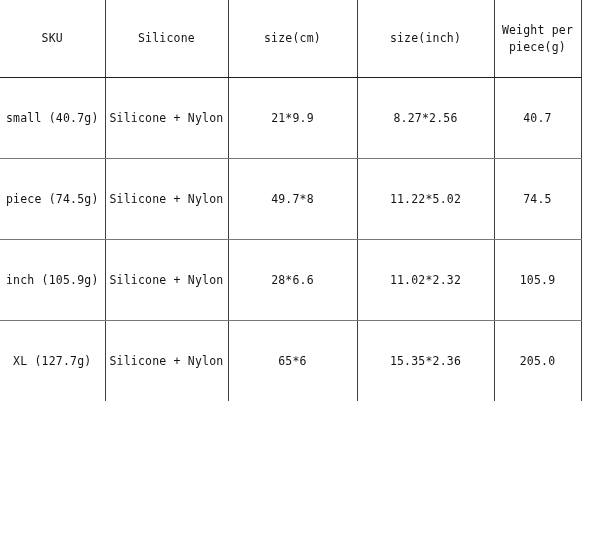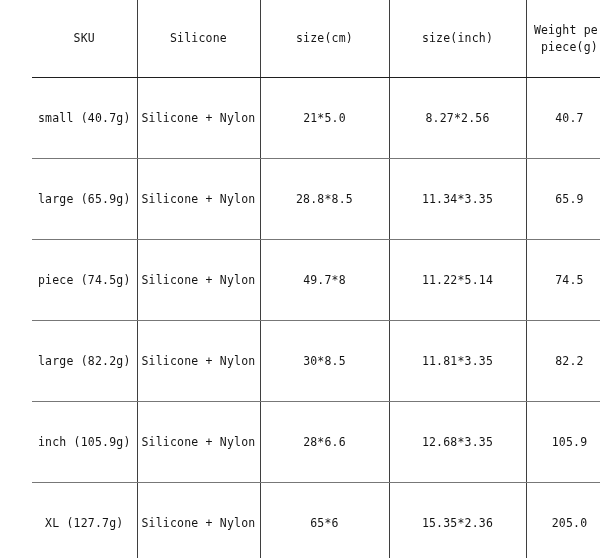--- a/index.html
+++ b/index.html
@@ -13,21 +13,20 @@
     overflow: hidden;
     font-family: "DejaVu Sans Mono", "Liberation Mono", monospace;
     color: #1a1a1a;
   }
 
   .spec-table-wrap {
     width: 486px;
     height: 558px;
     position: relative;
     background: #ffffff;
-    padding-left: 32px;
   }
 
   table.spec-table {
     border-collapse: collapse;
     table-layout: fixed;
     width: 581px;
     margin: 0;
     background: #ffffff;
   }
 
@@ -120,92 +119,58 @@
     </thead>
     <tbody>
       <tr>
         <td>
             <span class="cell-text">small (40.7g)</span>
           </td>
         <td>
             <span class="cell-text">Silicone + Nylon</span>
           </td>
         <td>
-            <span class="cell-text">21*5.0</span>
+            <span class="cell-text">21*9.9</span>
           </td>
         <td>
             <span class="cell-text">8.27*2.56</span>
           </td>
         <td>
             <span class="cell-text">40.7</span>
-          </td>
-      </tr>
-      <tr>
-        <td>
-            <span class="cell-text">large (65.9g)</span>
-          </td>
-        <td>
-            <span class="cell-text">Silicone + Nylon</span>
-          </td>
-        <td>
-            <span class="cell-text">28.8*8.5</span>
-          </td>
-        <td>
-            <span class="cell-text">11.34*3.35</span>
-          </td>
-        <td>
-            <span class="cell-text">65.9</span>
           </td>
       </tr>
       <tr>
         <td>
             <span class="cell-text">piece (74.5g)</span>
           </td>
         <td>
             <span class="cell-text">Silicone + Nylon</span>
           </td>
         <td>
             <span class="cell-text">49.7*8</span>
           </td>
         <td>
-            <span class="cell-text">11.22*5.14</span>
+            <span class="cell-text">11.22*5.02</span>
           </td>
         <td>
             <span class="cell-text">74.5</span>
-          </td>
-      </tr>
-      <tr>
-        <td>
-            <span class="cell-text">large (82.2g)</span>
-          </td>
-        <td>
-            <span class="cell-text">Silicone + Nylon</span>
-          </td>
-        <td>
-            <span class="cell-text">30*8.5</span>
-          </td>
-        <td>
-            <span class="cell-text">11.81*3.35</span>
-          </td>
-        <td>
-            <span class="cell-text">82.2</span>
           </td>
       </tr>
       <tr>
         <td>
             <span class="cell-text">inch (105.9g)</span>
           </td>
         <td>
             <span class="cell-text">Silicone + Nylon</span>
           </td>
         <td>
             <span class="cell-text">28*6.6</span>
           </td>
         <td>
-            <span class="cell-text">12.68*3.35</span>
+            <span class="cell-text">11.02*2.32</span>
           </td>
         <td>
             <span class="cell-text">105.9</span>
           </td>
       </tr>
       <tr>
         <td>
             <span class="cell-text">XL (127.7g)</span>
           </td>
         <td>

